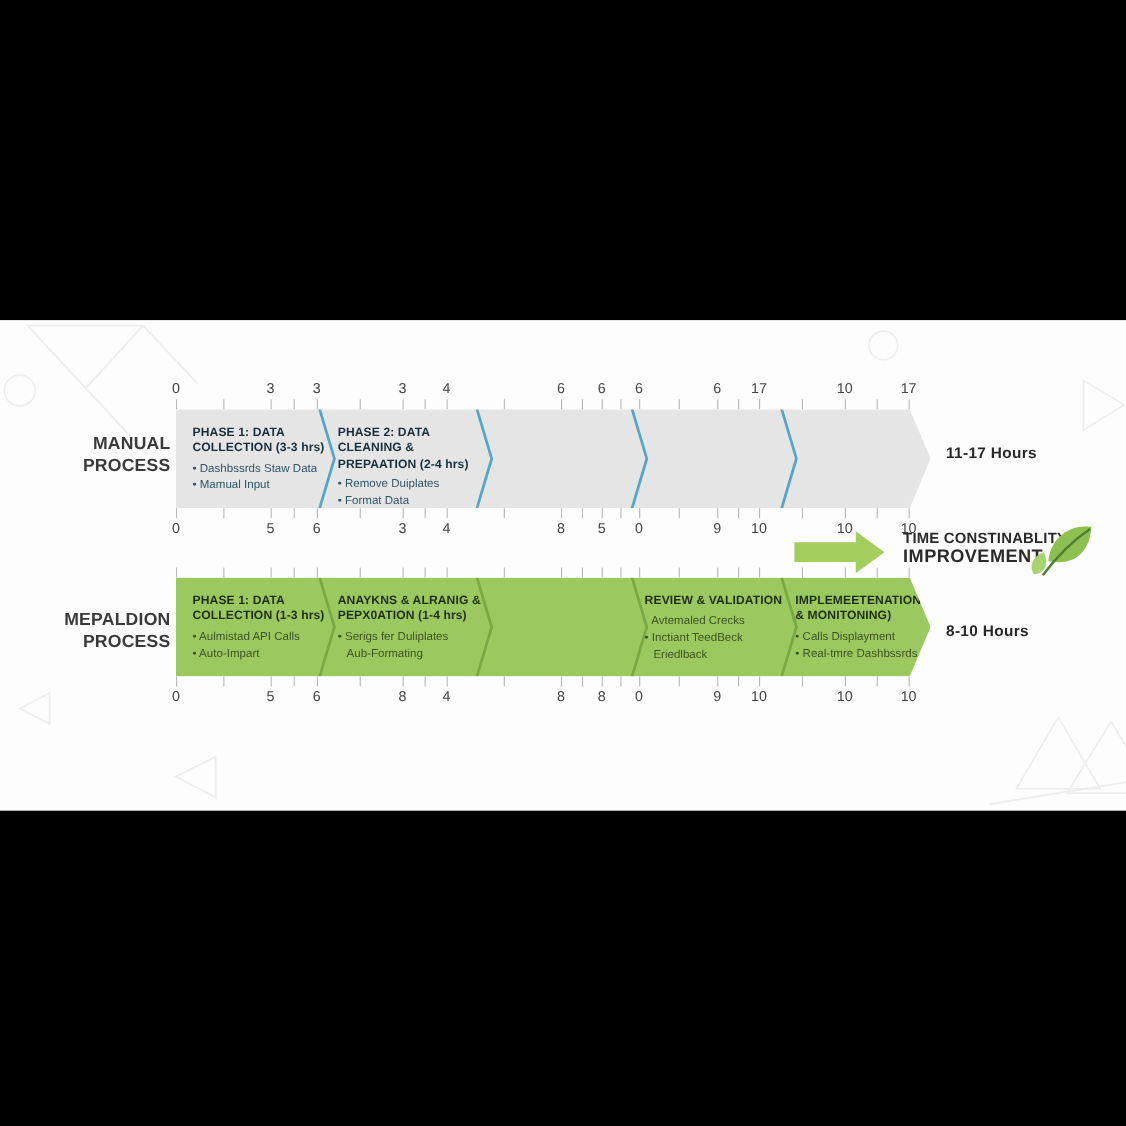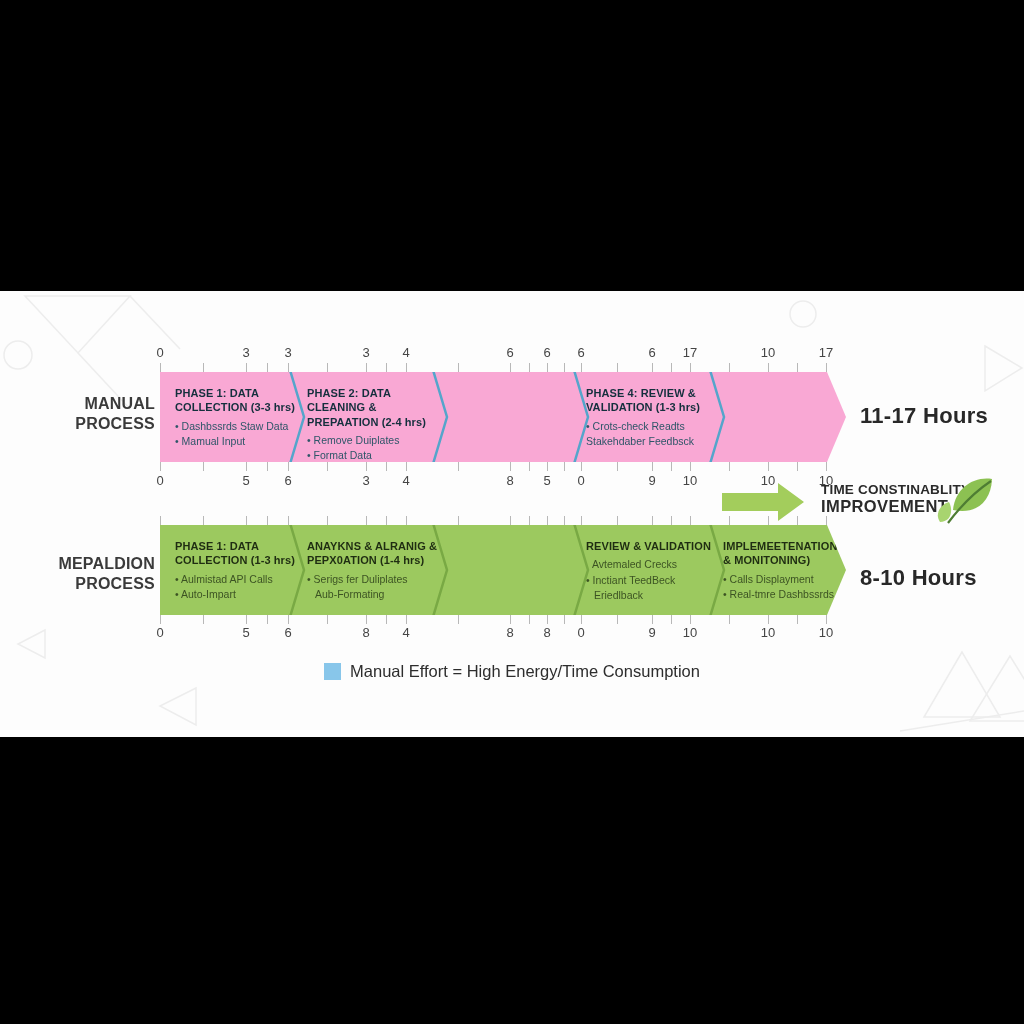--- a/index.html
+++ b/index.html
@@ -25,21 +25,21 @@
   .chev{position:absolute;left:0;top:0;width:686px;height:90px;}
 
   .phase{position:absolute;top:14px;}
   .ptitle{font-size:11px;font-weight:bold;line-height:1.3;margin-bottom:4px;letter-spacing:.1px;}
   .pbullet{font-size:10.5px;line-height:1.45;}
   .band-blue .ptitle{color:#142f3d}
   .band-blue .pbullet{color:#2e5568}
   .band-green .ptitle{color:#1f2d12}
   .band-green .pbullet{color:#3c5323}
 
-  .hours{position:absolute;left:860px;font-size:22px;font-weight:bold;color:#282828;letter-spacing:.3px;}
+  .hours{position:absolute;left:860px;font-size:14px;font-weight:bold;color:#282828;letter-spacing:.3px;}
   .hours-manual{top:112px}
   .hours-auto{top:274px}
 
   .imp-arrow{position:absolute;left:722px;top:192px;}
   .imp-text{position:absolute;left:821px;top:191px;color:#2a2a2a;}
   .imp-line1{font-size:13.5px;font-weight:bold;letter-spacing:.2px;}
   .imp-line2{font-size:16.5px;font-weight:bold;letter-spacing:.4px;}
   .leaf-icon{position:absolute;left:936px;top:184px;}
 
   .legend{position:absolute;left:0;top:371px;width:1024px;display:flex;flex-direction:column;
@@ -105,41 +105,36 @@
         <i class="tick" style="left: 386px;"></i>
         <i class="tick" style="left: 458px;"></i>
         <i class="tick" style="left: 528.5px;"></i>
         <i class="tick" style="left: 564px;"></i>
         <i class="tick" style="left: 616.5px;"></i>
         <i class="tick" style="left: 671px;"></i>
         <i class="tick" style="left: 729px;"></i>
         <i class="tick" style="left: 797px;"></i>
       </div>
 
-    <div class="band band-blue" style="background: #f9a8d4;">
+    <div class="band band-blue" style="background: #e5e5e5;">
       <svg class="chev" viewBox="0 0 686 90" fill="none" stroke="#55a5cb" stroke-width="2.5">
         <polyline points="130,-2 144,45 130,92"></polyline>
         <polyline points="273,-2 287,45 273,92"></polyline>
         <polyline points="414,-2 428,45 414,92"></polyline>
         <polyline points="550,-2 564,45 550,92"></polyline>
       </svg>
       <div class="phase" style="left:15px;width:122px">
         <div class="ptitle">PHASE 1: DATA COLLECTION (3-3 hrs)</div>
         <div class="pbullet">• Dashbssrds Staw Data</div>
         <div class="pbullet">• Mamual Input</div>
       </div>
       <div class="phase" style="left:147px;width:132px">
         <div class="ptitle">PHASE 2: DATA CLEANING &amp; PREPAATION (2-4 hrs)</div>
         <div class="pbullet">• Remove Duiplates</div>
         <div class="pbullet">• Format Data</div>
-      </div>
-      <div class="phase" style="left:426px;width:126px">
-        <div class="ptitle">PHASE 4: REVIEW &amp; VALIDATION (1-3 hrs)</div>
-        <div class="pbullet">• Crots-check Readts</div>
-        <div class="pbullet">Stakehdaber Feedbsck</div>
       </div>
     </div>
 
     <div class="tick-row" style="top:171px">
         <i class="tick" style="left: 160px;"></i>
         <i class="tick" style="left: 246px;"></i>
         <i class="tick" style="left: 288px;"></i>
         <i class="tick" style="left: 366px;"></i>
         <i class="tick" style="left: 406px;"></i>
         <i class="tick" style="left: 510px;"></i>
@@ -288,20 +283,16 @@
         <span class="scale-num" style="left: 581px;">0</span>
         <span class="scale-num" style="left: 652px;">9</span>
         <span class="scale-num" style="left: 690px;">10</span>
         <span class="scale-num" style="left: 768px;">10</span>
         <span class="scale-num" style="left: 826px;">10</span>
       </div>
 
     <div class="hours hours-auto">8-10 Hours</div>
 
     <div class="legend">
-      <div class="legend-row">
-        <span class="swatch" style="background: rgb(136, 198, 234);"></span>
-        <span>Manual Effort = High Energy/Time Consumption</span>
-      </div>
     </div>
 
   </div>
 </div>
 
 </body></html>

